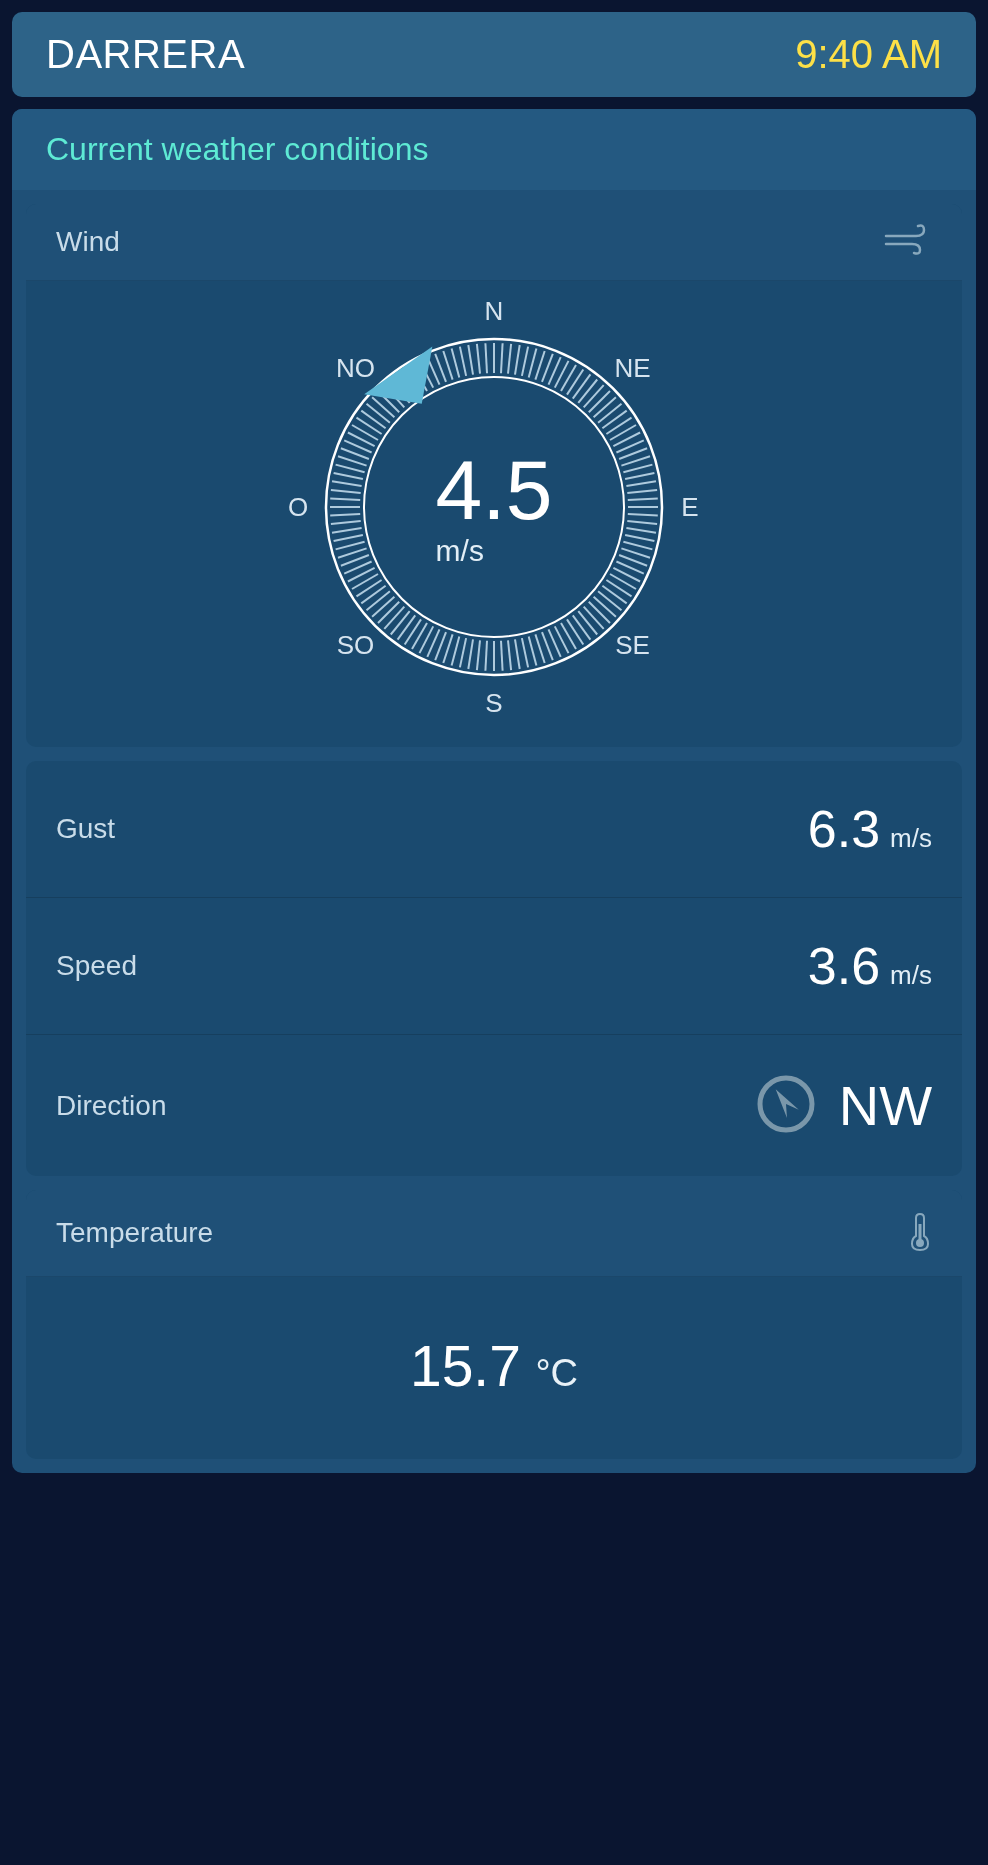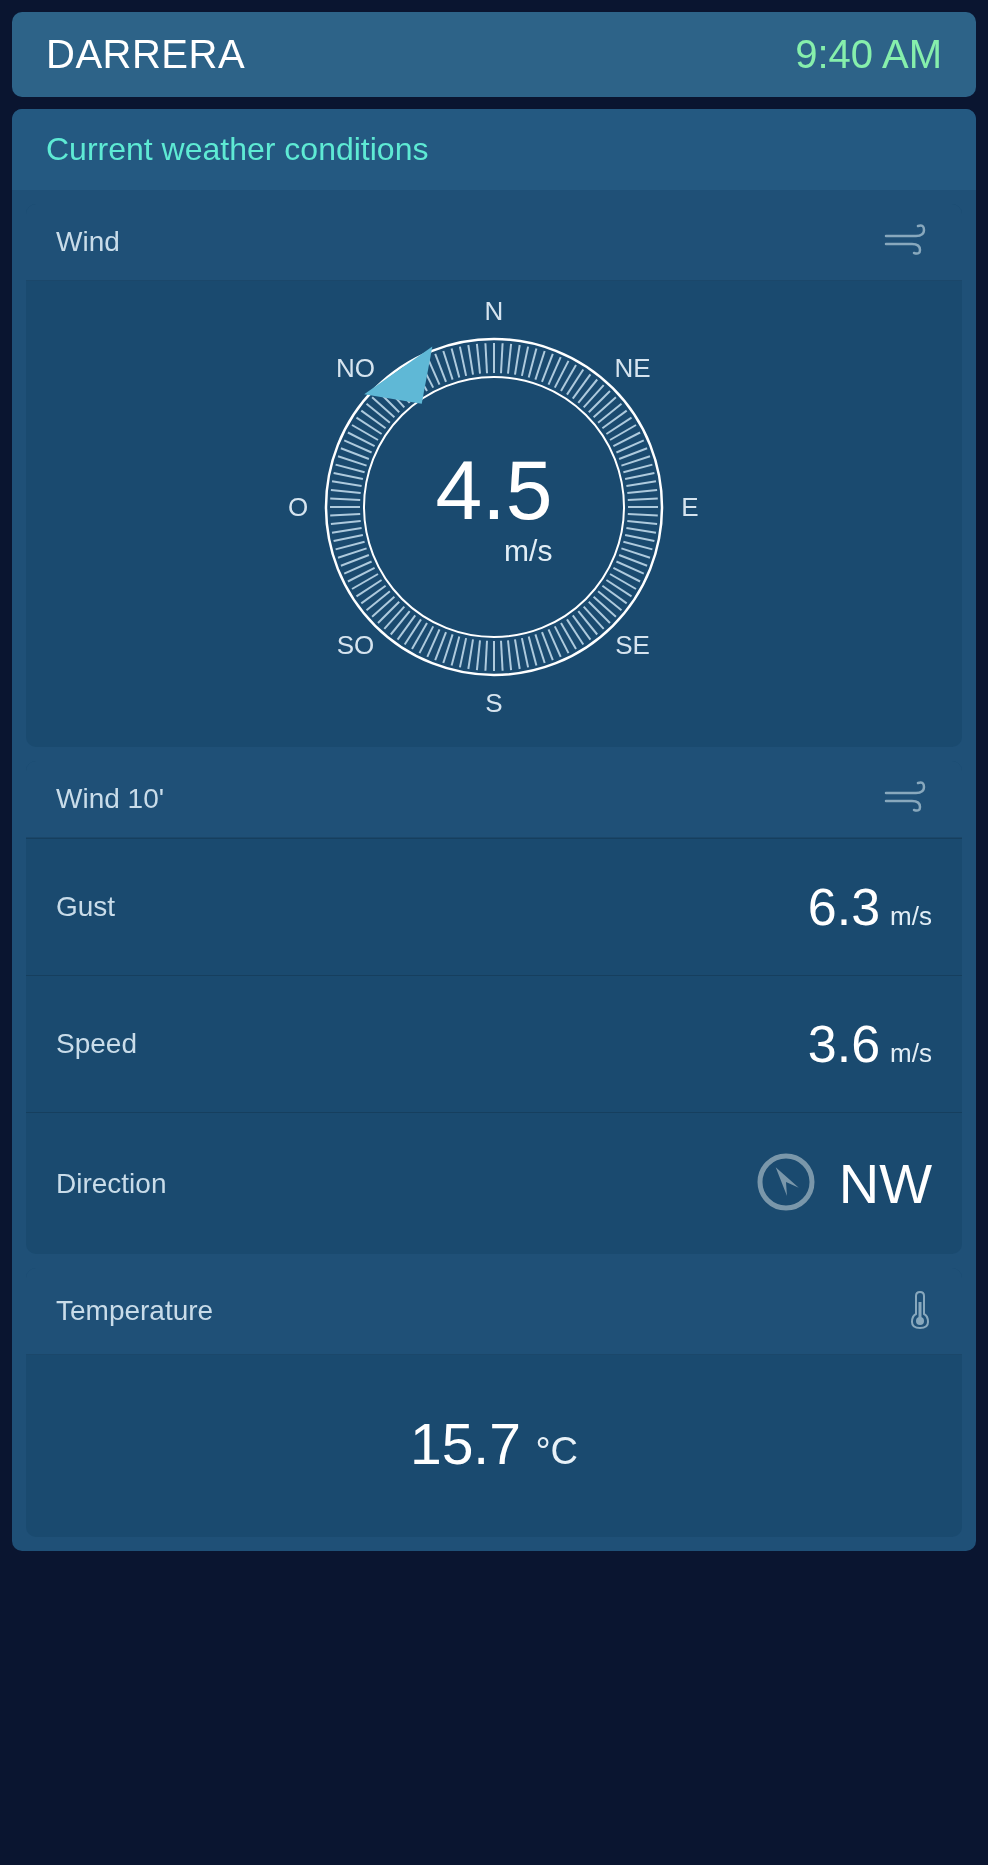--- a/index.html
+++ b/index.html
@@ -25,21 +25,21 @@
   }
   .station-name {
     font-size: 40px;
     font-weight: 400;
     color: #fff;
     letter-spacing: 0.5px;
   }
   .time {
     font-size: 40px;
     font-weight: 300;
-    color: #86efac;
+    color: #fde047;
   }
   .section-card {
     background: #1f5077;
     border-radius: 10px;
     overflow: hidden;
   }
   .section-title-bar {
     background: #245981;
     padding: 22px 34px;
     font-size: 32px;
@@ -71,21 +71,21 @@
     justify-content: center;
     padding: 16px 0 30px 0;
     position: relative;
   }
   .compass-svg { display: block; }
   .compass-center {
     position: absolute;
     top: 50%;
     left: 50%;
     transform: translate(-50%, -50%);
-    text-align: right;
+    text-align: left;
     color: #fff;
     margin-top: -6px;
   }
   .wind-speed-val {
     font-size: 84px;
     font-weight: 300;
     line-height: 1;
   }
   .wind-speed-unit {
     font-size: 30px;
@@ -320,29 +320,20 @@
         </g>
       </svg>
       <div class="compass-center">
         <div class="wind-speed-val">4.5</div>
         <div class="wind-speed-unit">m/s</div>
       </div>
     </div>
   </div>
 
   <div class="panel">
-    <div class="panel-header">
-      <div class="panel-title">Wind 10'</div>
-      <span>
-        <svg class="wind-icon-svg" width="50" height="32" viewBox="0 0 50 32">
-          <path d="M4 12 L34 12 Q42 12 42 6 Q42 0 36 2"></path>
-          <path d="M4 20 L30 20 Q38 20 38 26 Q38 31 32 29"></path>
-        </svg>
-      </span>
-    </div>
     <div class="row">
       <div class="row-label">Gust</div>
       <div class="row-value">
         <span class="big">6.3</span>
         <span class="unit">m/s</span>
       </div>
     </div>
     <div class="row">
       <div class="row-label">Speed</div>
       <div class="row-value">

